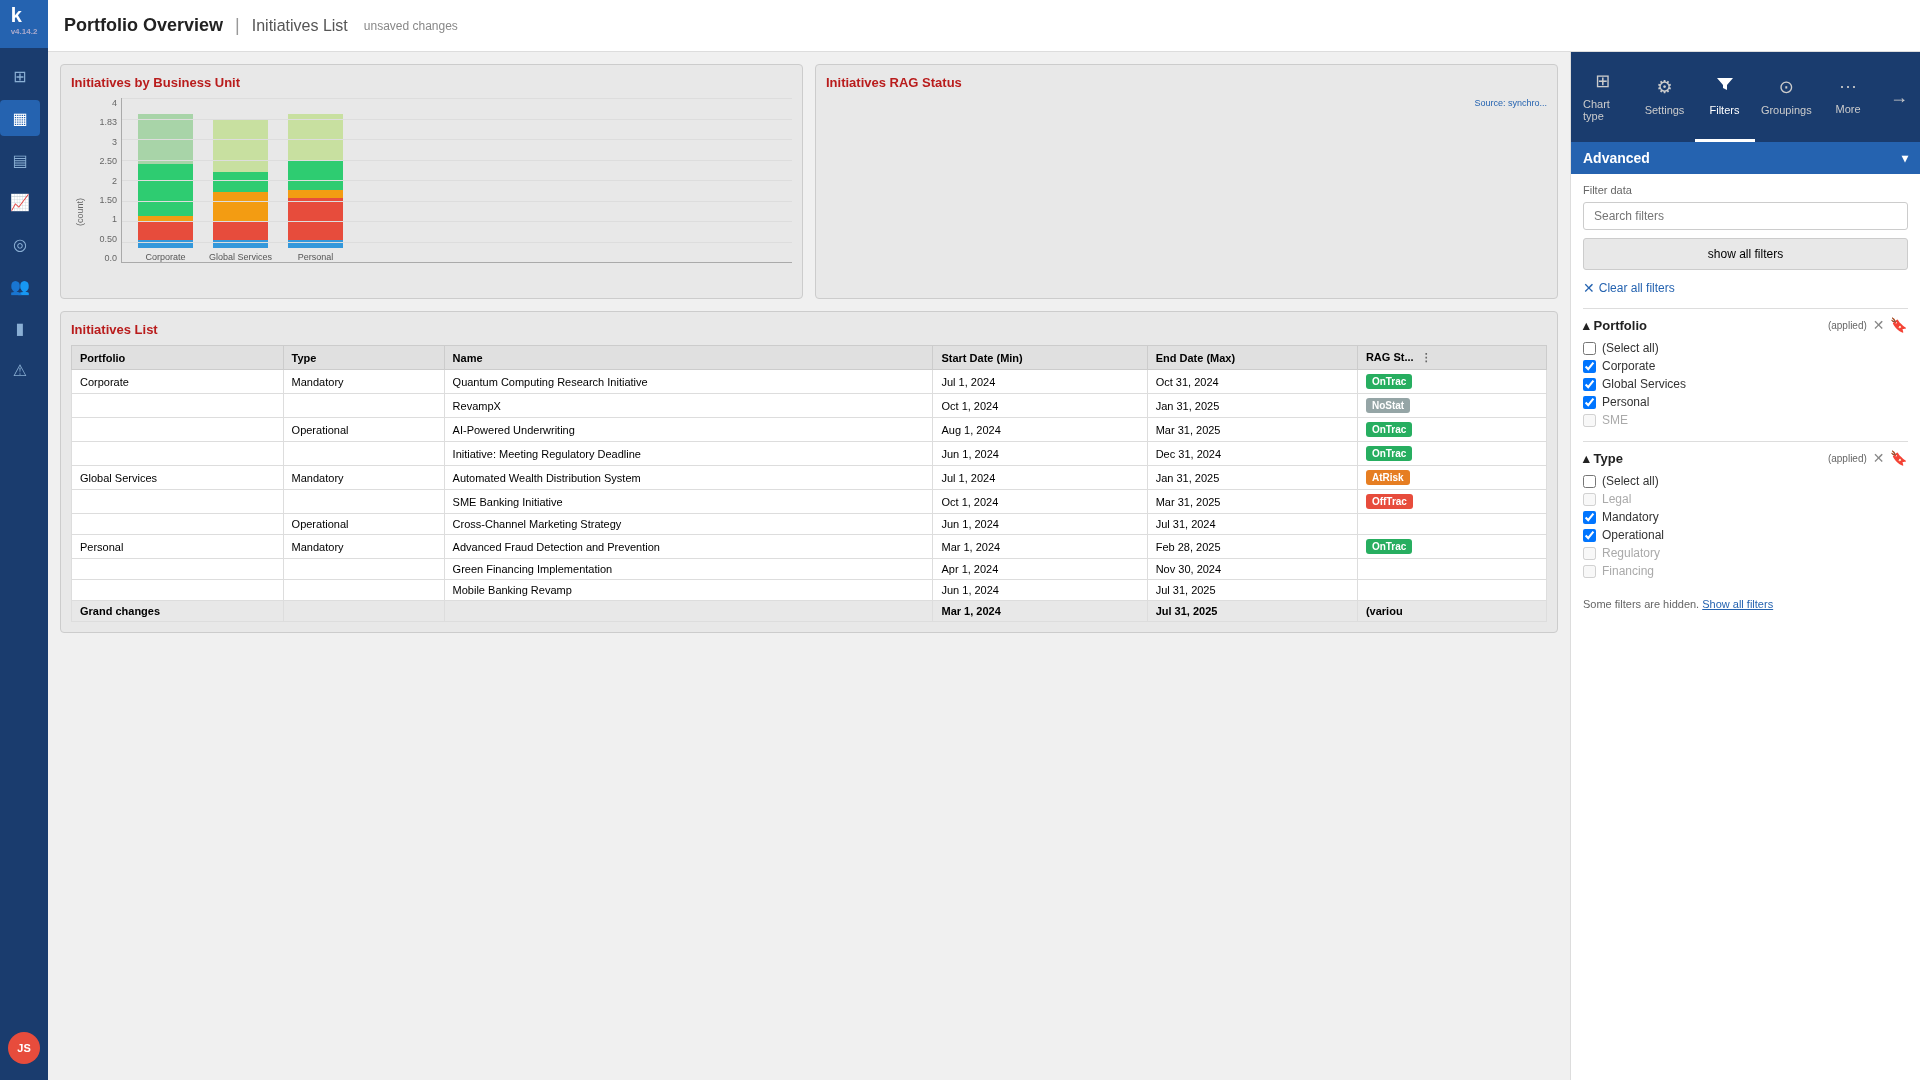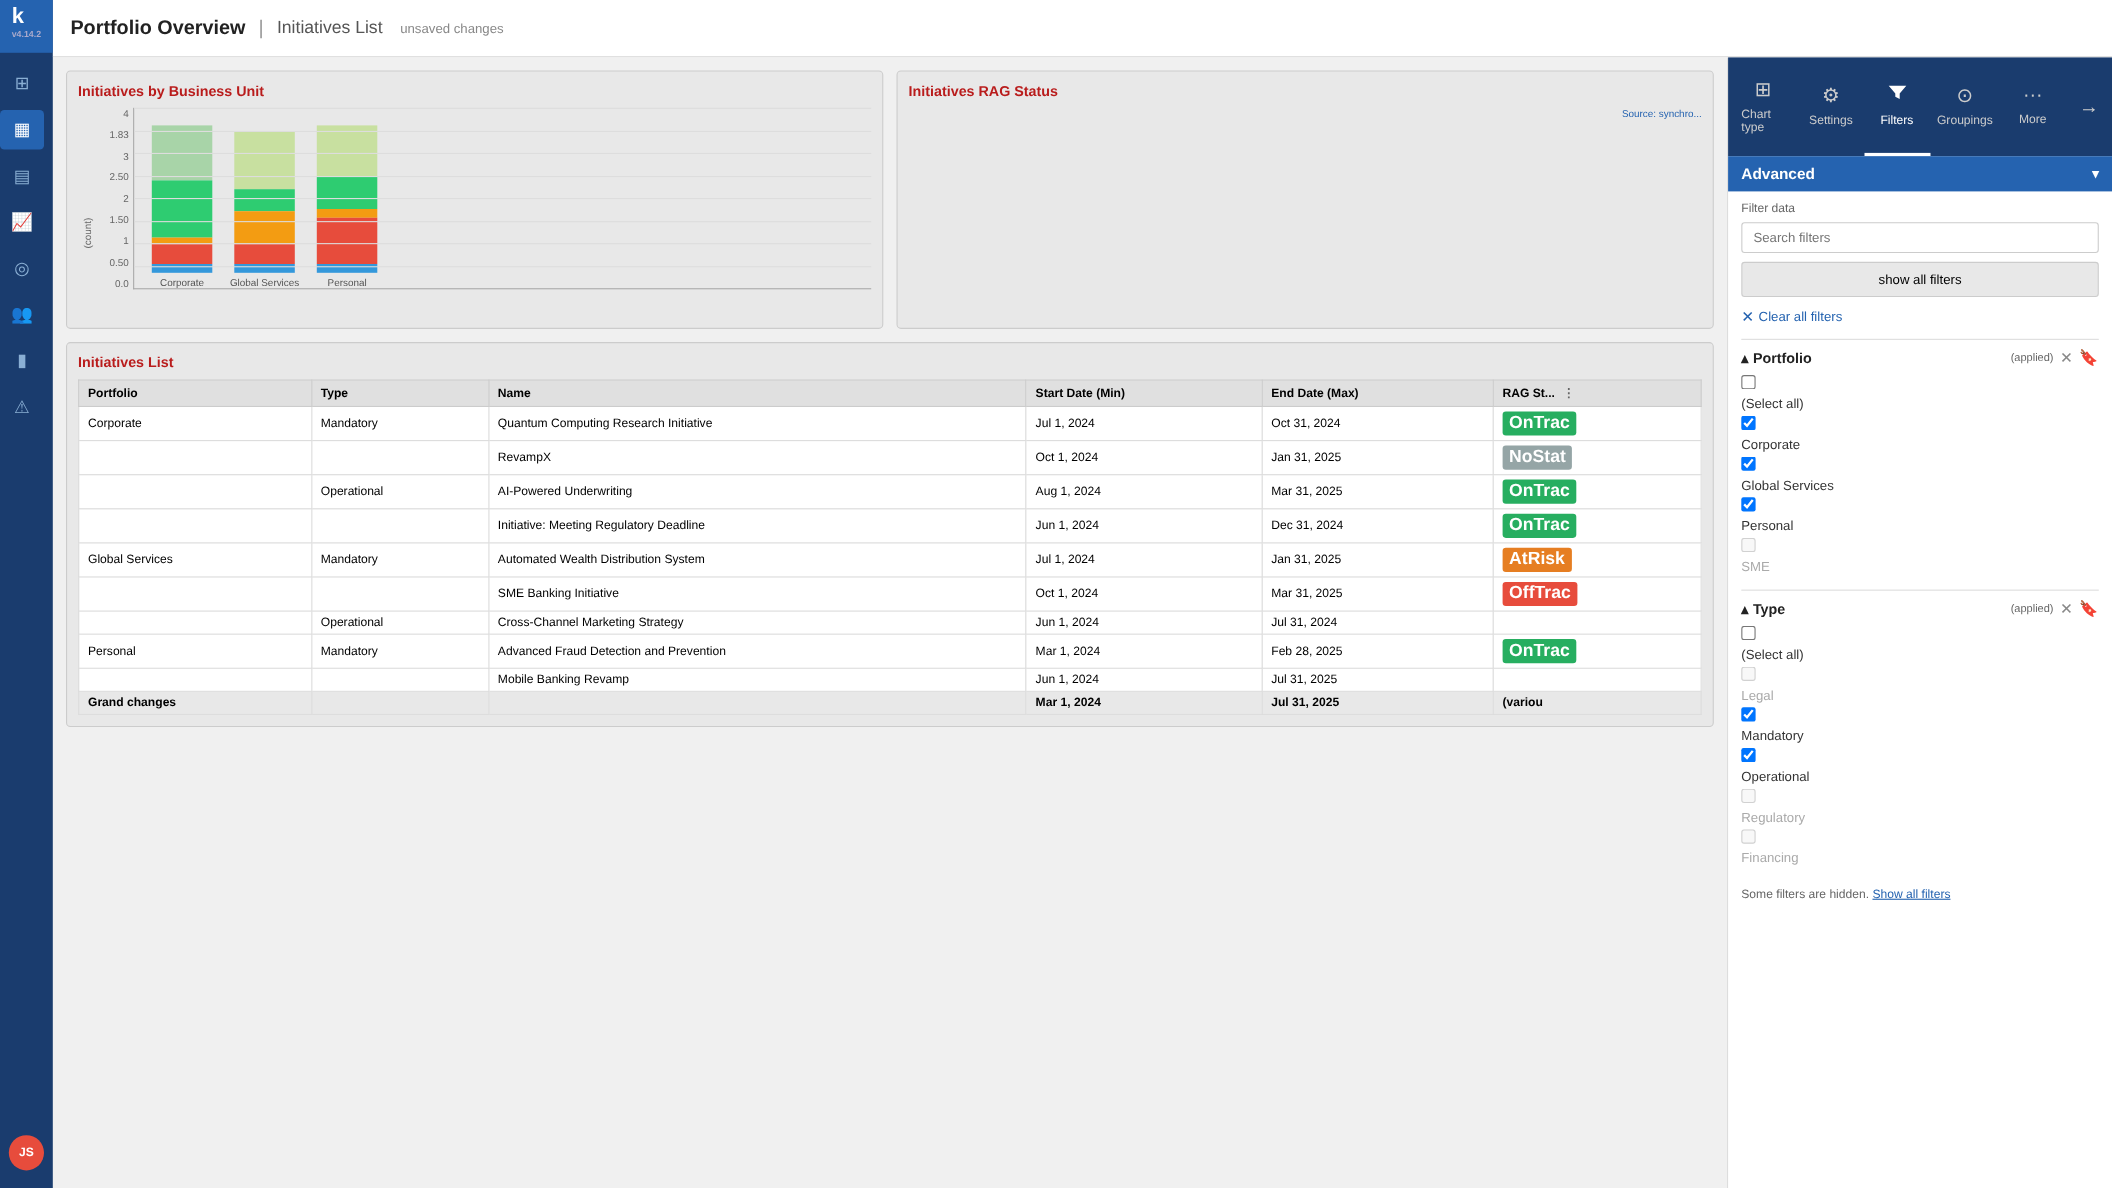--- a/index.html
+++ b/index.html
@@ -140,21 +140,21 @@
       border: 1px solid #ddd;
       background: white;
       vertical-align: middle;
     }
     .initiatives-table tr.grand-total td { background: #e8e8e8; font-weight: 600; }
     .rag-badge {
       display: inline-block;
       padding: 2px 6px;
       border-radius: 3px;
       color: white;
-      font-size: 16px;
+      font-size: 10px;
       font-weight: bold;
       white-space: nowrap;
     }
     .rag-ontrack { background: #27ae60; }
     .rag-atrisk { background: #e67e22; }
     .rag-offtrac { background: #e74c3c; }
     .rag-nostat { background: #95a5a6; }
     .col-menu-btn { 
       cursor: pointer; padding: 0 4px; color: #666;
     }
@@ -266,23 +266,23 @@
     .filter-section-actions {
       display: flex; align-items: center; gap: 6px;
     }
     .filter-applied {
       font-size: 10px; color: #666;
     }
     .filter-action-btn {
       cursor: pointer; color: #888; font-size: 14px; background: none; border: none; padding: 0;
     }
     .filter-option {
-      display: flex; align-items: flex-start; gap: 6px;
+      display: flex; align-items: flex-end; gap: 6px;
       padding: 2px 0;
-      font-size: 12px; color: #333; flex-direction: column;
+      font-size: 12px; color: #333;
     }
     .filter-option input[type="checkbox"] {
       width: 13px; height: 13px; cursor: pointer;
     }
     .filter-option.disabled { color: #aaa; }
 
     .filter-hidden-msg {
       font-size: 11px; color: #666; margin-top: 10px;
     }
     .filter-hidden-msg a {
@@ -482,20 +482,28 @@
       <td>Personal</td>
       <td>Mandatory</td>
       <td>Advanced Fraud Detection and Prevention</td>
       <td>Mar 1, 2024</td>
       <td>Feb 28, 2025</td>
       <td><span class="rag-badge rag-ontrack">OnTrac</span></td>
     </tr>
               <tr>
       <td></td>
       <td></td>
+      <td>Green Financing Implementation</td>
+      <td>Apr 1, 2024</td>
+      <td>Nov 30, 2024</td>
+      <td></td>
+    </tr>
+              <tr>
+      <td></td>
+      <td></td>
       <td>Mobile Banking Revamp</td>
       <td>Jun 1, 2024</td>
       <td>Jul 31, 2025</td>
       <td></td>
     </tr>
               <tr class="grand-total" style="font-weight: 600; background: rgb(232, 232, 232);">
       <td>Grand changes</td>
       <td></td>
       <td></td>
       <td>Mar 1, 2024</td>

